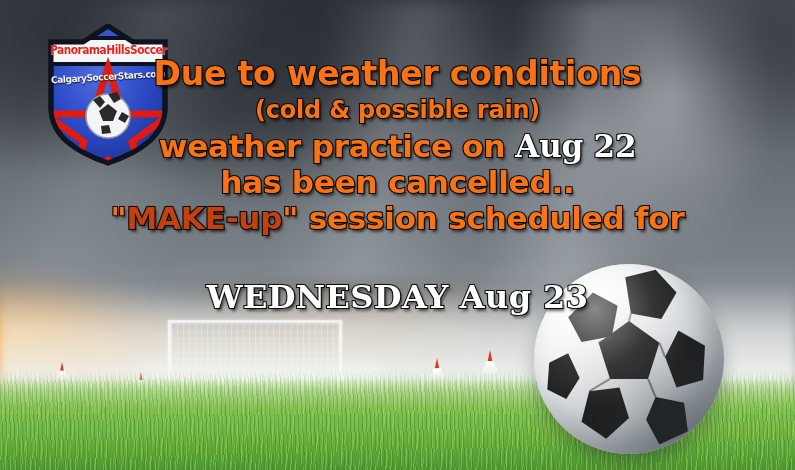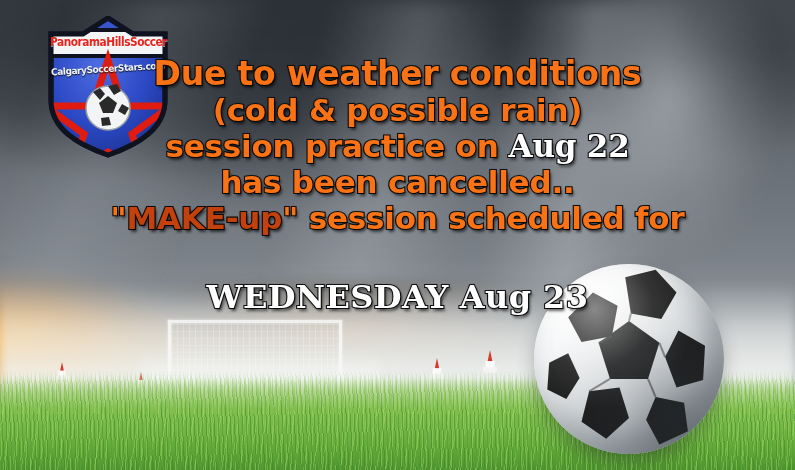--- a/index.html
+++ b/index.html
@@ -253,21 +253,21 @@
     height: 22px;
     border-radius: 50%;
     background: radial-gradient(ellipse 50% 50% at 50% 50%, rgba(40,70,30,.40) 0%, rgba(40,70,30,.14) 52%, rgba(40,70,30,0) 78%);
     filter: blur(5px);
   }
 
   
   .logo {
     position: absolute;
     left: 45px;
-    top: 16px;
+    top: 24px;
     width: 126px;
     height: 142px;
   }
   .logo svg { width: 100%; height: 100%; display: block; }
   .logo-banner-text {
     position: absolute;
     left: 0;
     top: 19px;
     width: 126px;
     text-align: center;
@@ -331,21 +331,21 @@
   }
   .ink-red {
     color: #c2410c;
     -webkit-text-stroke: 2.2px #120f0f;
     paint-order: stroke fill;
     text-shadow:
       2px 3px 3px rgba(0,0,0,.62),
       0 0 2px rgba(0,0,0,.85);
   }
   .l1 { font-size: 33px; }
-  .l2 { font-size: 31px; }
+  .l2 { font-size: 24px; }
   .l3 { font-size: 31px; }
   .l4 { font-size: 31px; }
   .l5 { font-size: 31px; }
   .l6 { font-size: 32px; letter-spacing: .4px; margin-top: 43px; }
   .serif-date {
     font-family: "DejaVu Serif", serif;
     font-weight: bold;
   }
 </style>
 </head>
@@ -450,19 +450,19 @@
       </g>
       <path d="M63,2 L88,18 L120,18 L120,84 C120,112 95,128 63,139 C31,128 6,112 6,84 L6,18 L38,18 Z" fill="none" stroke="#0f1320" stroke-width="5"></path>
     </svg>
     <div class="logo-banner-text">PanoramaHillsSoccer</div>
     <div class="logo-domain-text">CalgarySoccerStars.com</div>
   </div>
 
   <div class="message">
     <span class="line l1 ink-yellow">Due to weather conditions</span>
     <span class="line l2 ink-yellow">(cold &amp; possible rain)</span>
-    <span class="line l3"><span class="ink-yellow">session practice on</span><span class="ink-white serif-date" style="margin-left:10px;text-align:right;">Aug 22</span></span>
+    <span class="line l3"><span class="ink-yellow">weather practice on</span><span class="ink-white serif-date" style="margin-left:10px;text-align:right;">Aug 22</span></span>
     <span class="line l4 ink-yellow">has been cancelled..</span>
     <span class="line l5"><span class="ink-yellow">"</span><span class="ink-red">MAKE-up</span><span class="ink-yellow">"</span><span class="ink-yellow"> session scheduled for</span></span>
     <span class="line l6"><span class="ink-white serif-date">WEDNESDAY</span><span class="ink-white serif-date" style="margin-left:11px;">Aug 23</span></span>
   </div>
 
 </div>
 
 </body></html>

